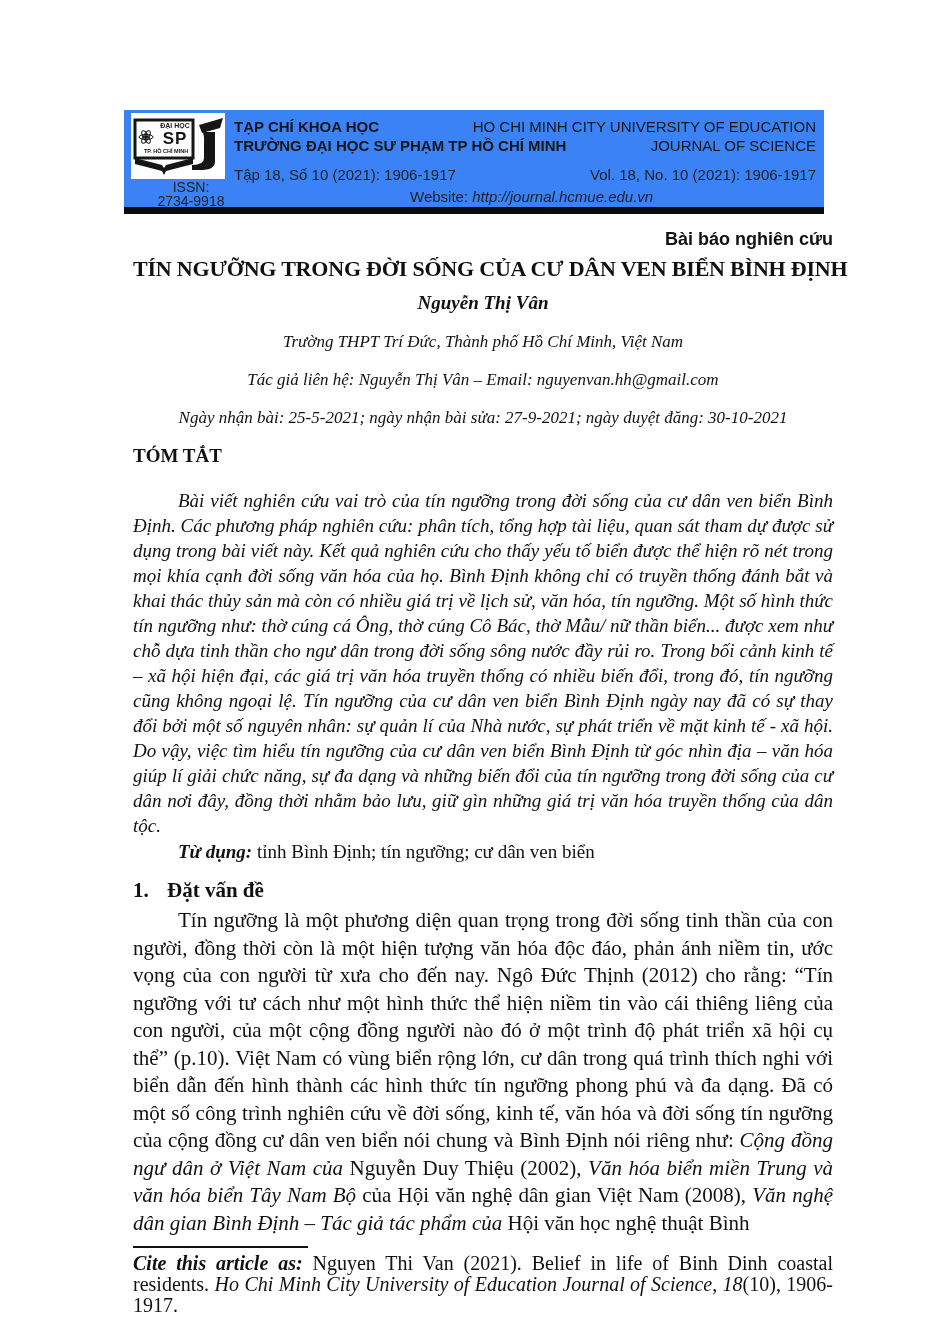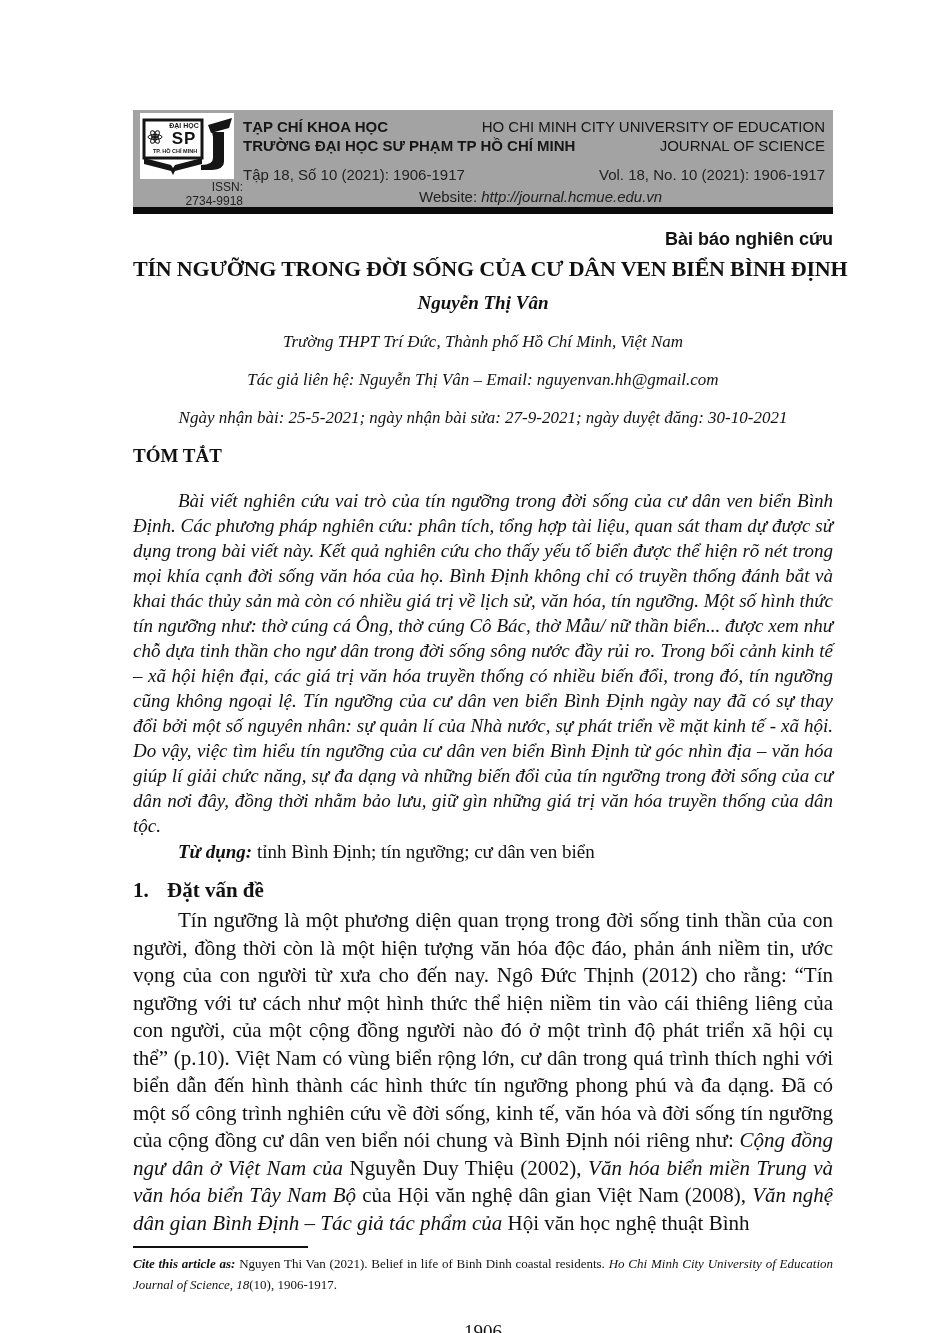--- a/index.html
+++ b/index.html
@@ -4,55 +4,55 @@
 <style>
   html,body{margin:0;padding:0;}
   body{
     width:943px;height:1333px;background:#ffffff;position:relative;
     font-family:"Liberation Serif","DejaVu Serif",serif;color:#111;
     overflow:hidden;
   }
 
   
   .header-band{
-    position:absolute;left:133px;top:110px;width:700px;height:97px;
-    background:#a3a3a3;border-bottom:7px solid #0b0b0b;
+    position:absolute;left:124px;top:110px;width:700px;height:97px;
+    background:#3b82f6;border-bottom:7px solid #0b0b0b;
     font-family:"Liberation Sans","DejaVu Sans",sans-serif;
   }
   .logo{position:absolute;left:7px;top:3px;width:94px;height:66px;background:#fff;}
   .logo svg{position:absolute;left:0;top:0;}
   .logo span{position:absolute;color:#141414;font-family:"Liberation Sans","DejaVu Sans",sans-serif;font-weight:bold;white-space:nowrap;}
   .logo-l1{left:27px;top:9px;width:34px;text-align:center;font-size:7px;line-height:8px;}
   .logo-l2{left:25px;top:16px;width:38px;text-align:center;font-size:17px;line-height:19px;letter-spacing:1px;}
   .logo-l3{left:9px;top:35px;width:52px;text-align:center;font-size:5.5px;line-height:7px;}
   .h-left{position:absolute;left:110px;top:7px;font-weight:bold;font-size:15px;line-height:19px;color:#161616;}
   .h-right{position:absolute;right:8px;top:7px;text-align:right;font-weight:normal;font-size:15px;line-height:19px;color:#161616;}
   .h-issue-left{position:absolute;left:110px;top:56px;font-size:15px;color:#222;}
   .h-issue-right{position:absolute;right:8px;top:56px;font-size:15px;color:#222;}
-  .issn{position:absolute;left:0;top:70px;width:110px;text-align:right;font-size:12px;line-height:14px;color:#222;}
+  .issn{position:absolute;left:0;top:70px;width:110px;text-align:center;font-size:14px;line-height:14px;color:#222;padding-left:12px;}
   .website{position:absolute;left:286px;top:78px;font-size:15px;color:#222;}
   .website i{font-style:italic;}
 
   
   .flow{position:absolute;left:133px;top:229px;width:700px;}
   .kicker{text-align:right;font-family:"Liberation Sans","DejaVu Sans",sans-serif;font-weight:bold;font-size:18px;line-height:20px;}
   .title{text-align:center;font-weight:bold;font-size:22px;line-height:30px;margin-top:5px;white-space:nowrap;letter-spacing:-0.2px;}
   .author{text-align:center;font-weight:bold;font-style:italic;font-size:19px;line-height:26px;margin-top:6px;}
   .meta{text-align:center;font-style:italic;font-size:17px;line-height:24px;margin-top:2px;}
   .meta div{margin:14px;}
   .abs-heading{font-weight:bold;font-size:19px;line-height:24px;margin-top:9px;}
   .abstract{font-style:italic;font-size:19px;line-height:25px;text-align:justify;text-indent:45px;margin-top:20px;}
   .keywords{font-size:19px;line-height:25px;text-indent:45px;margin-top:1px;}
   .keywords b{font-style:italic;}
   .sec-heading{font-weight:bold;font-size:21px;line-height:27px;margin-top:13px;}
   .sec-num{display:inline-block;width:34px;}
   .body-para{font-size:21px;line-height:27.5px;text-align:justify;text-indent:45px;margin-top:3px;}
   .body-para i{font-style:italic;}
   .fn-rule{width:175px;height:0;border-top:2px solid #111;margin-top:9px;}
-  .footnote{font-size:13px;line-height:21px;margin-top:5px;text-align:justify;}
+  .footnote{font-size:20px;line-height:21px;margin-top:5px;text-align:justify;}
   .footnote .bi{font-weight:bold;font-style:italic;}
   .footnote i{font-style:italic;}
   .page-num{text-align:center;font-size:19px;margin-top:26px;}
 </style>
 </head>
 <body>
 
 <div class="header-band">
 
   <div class="logo">

